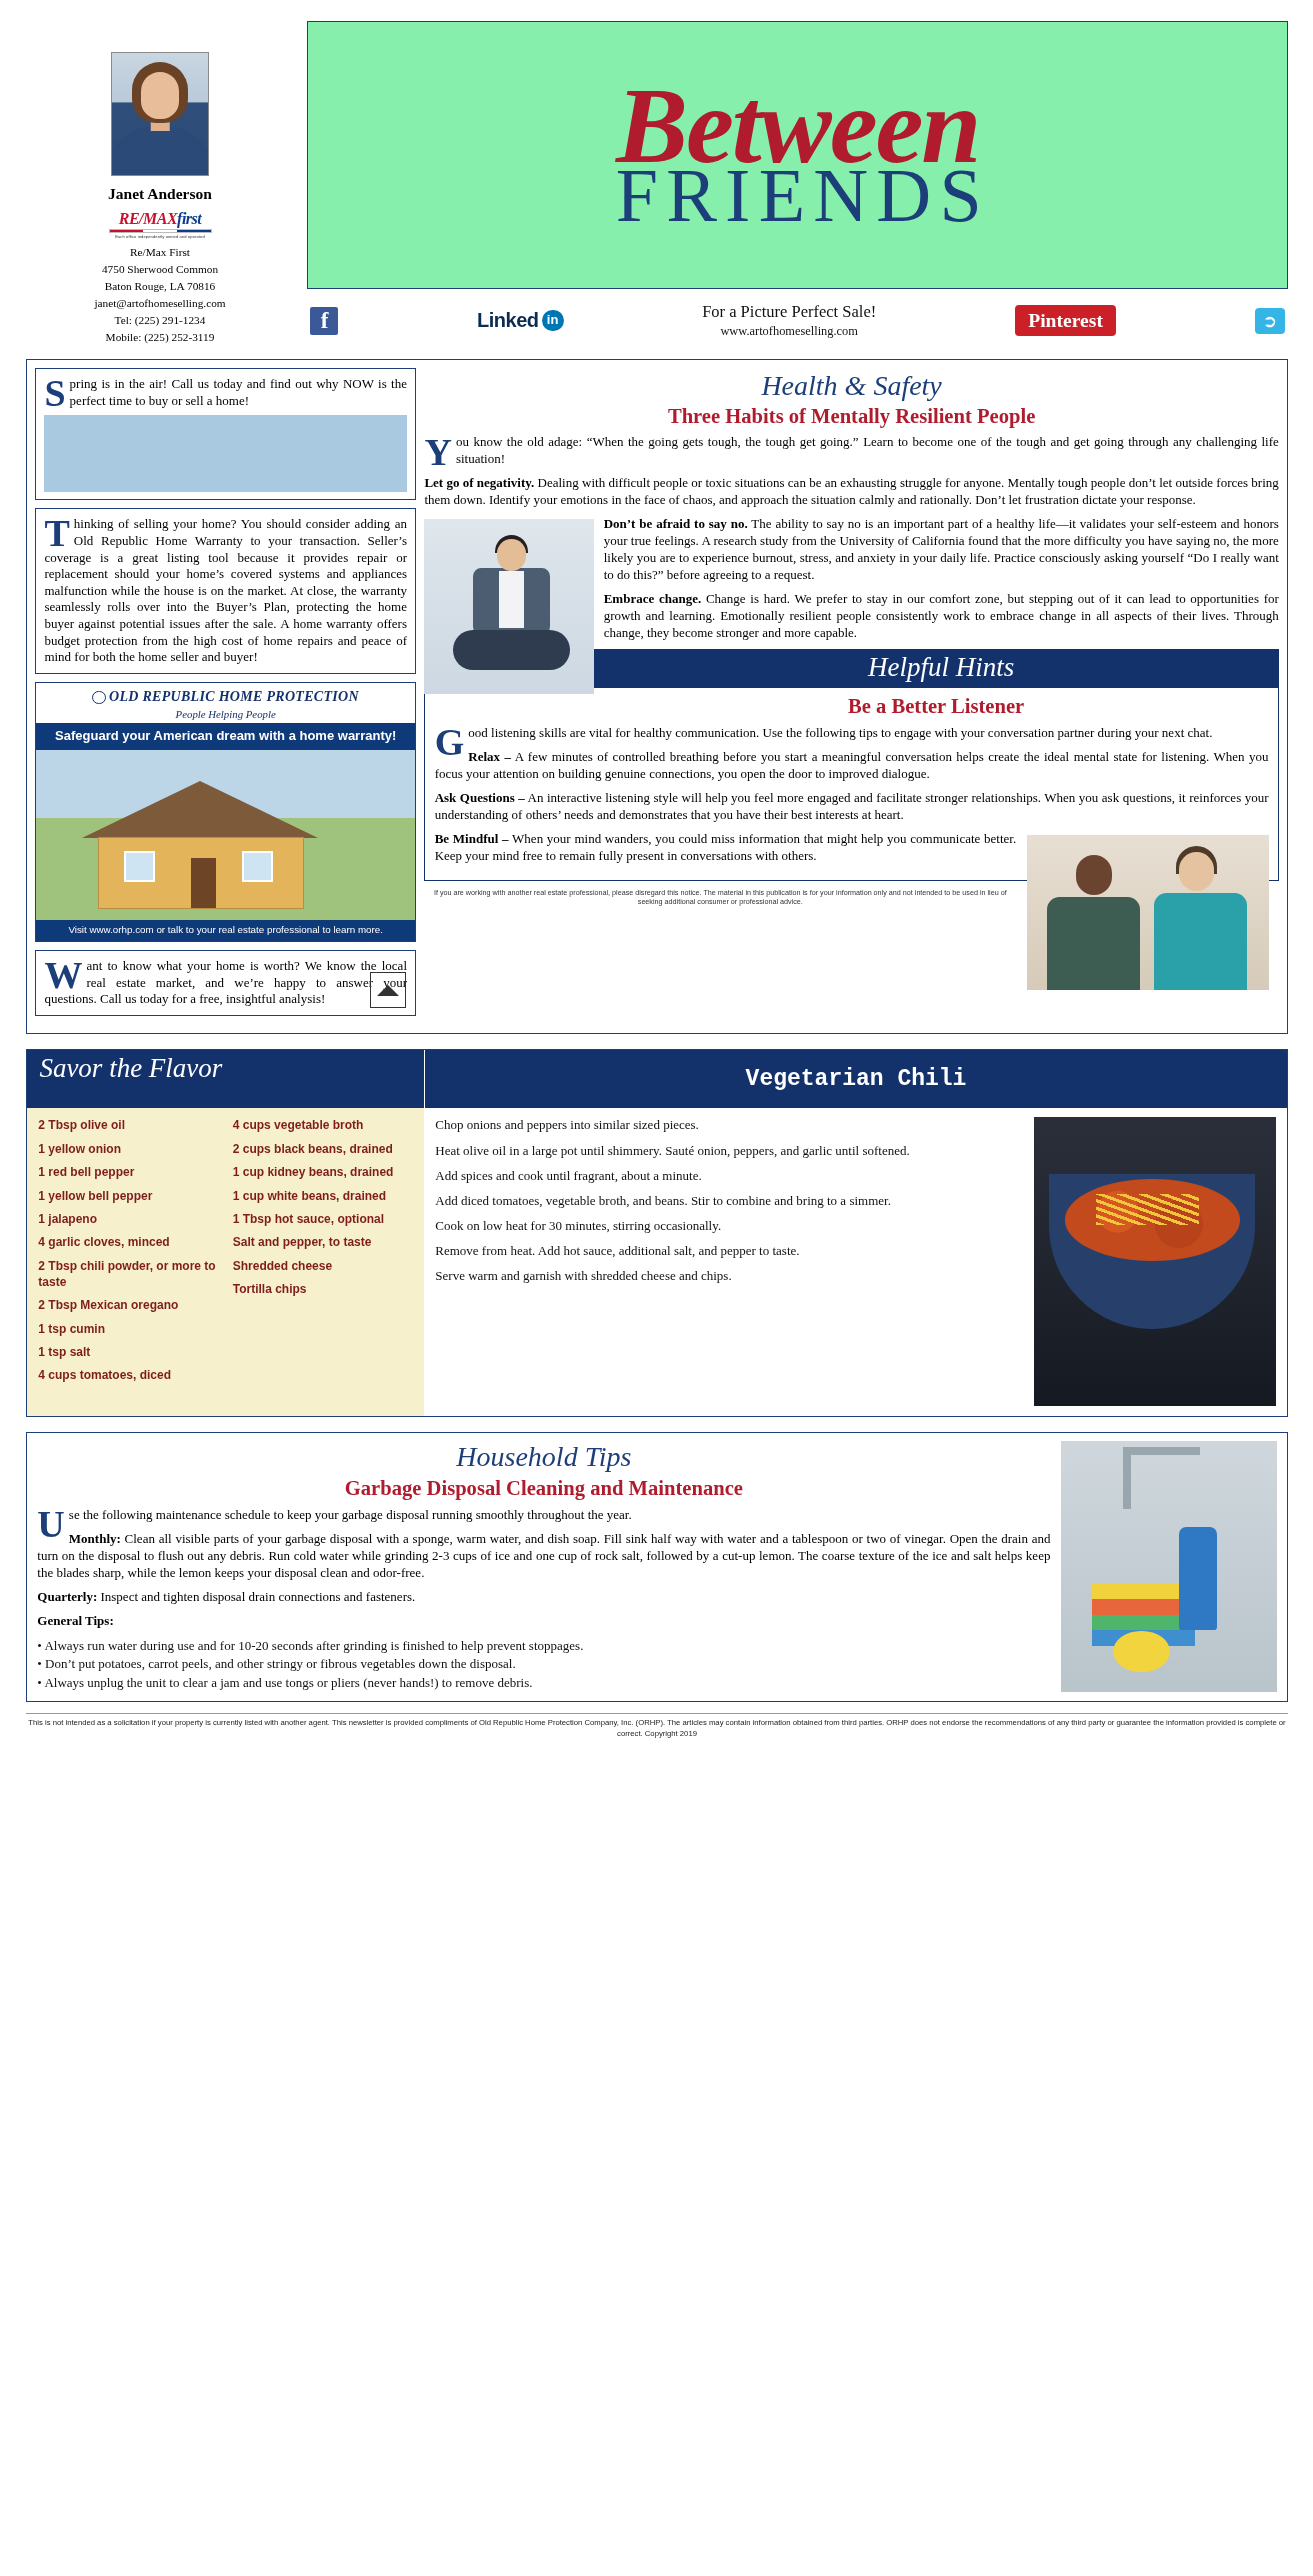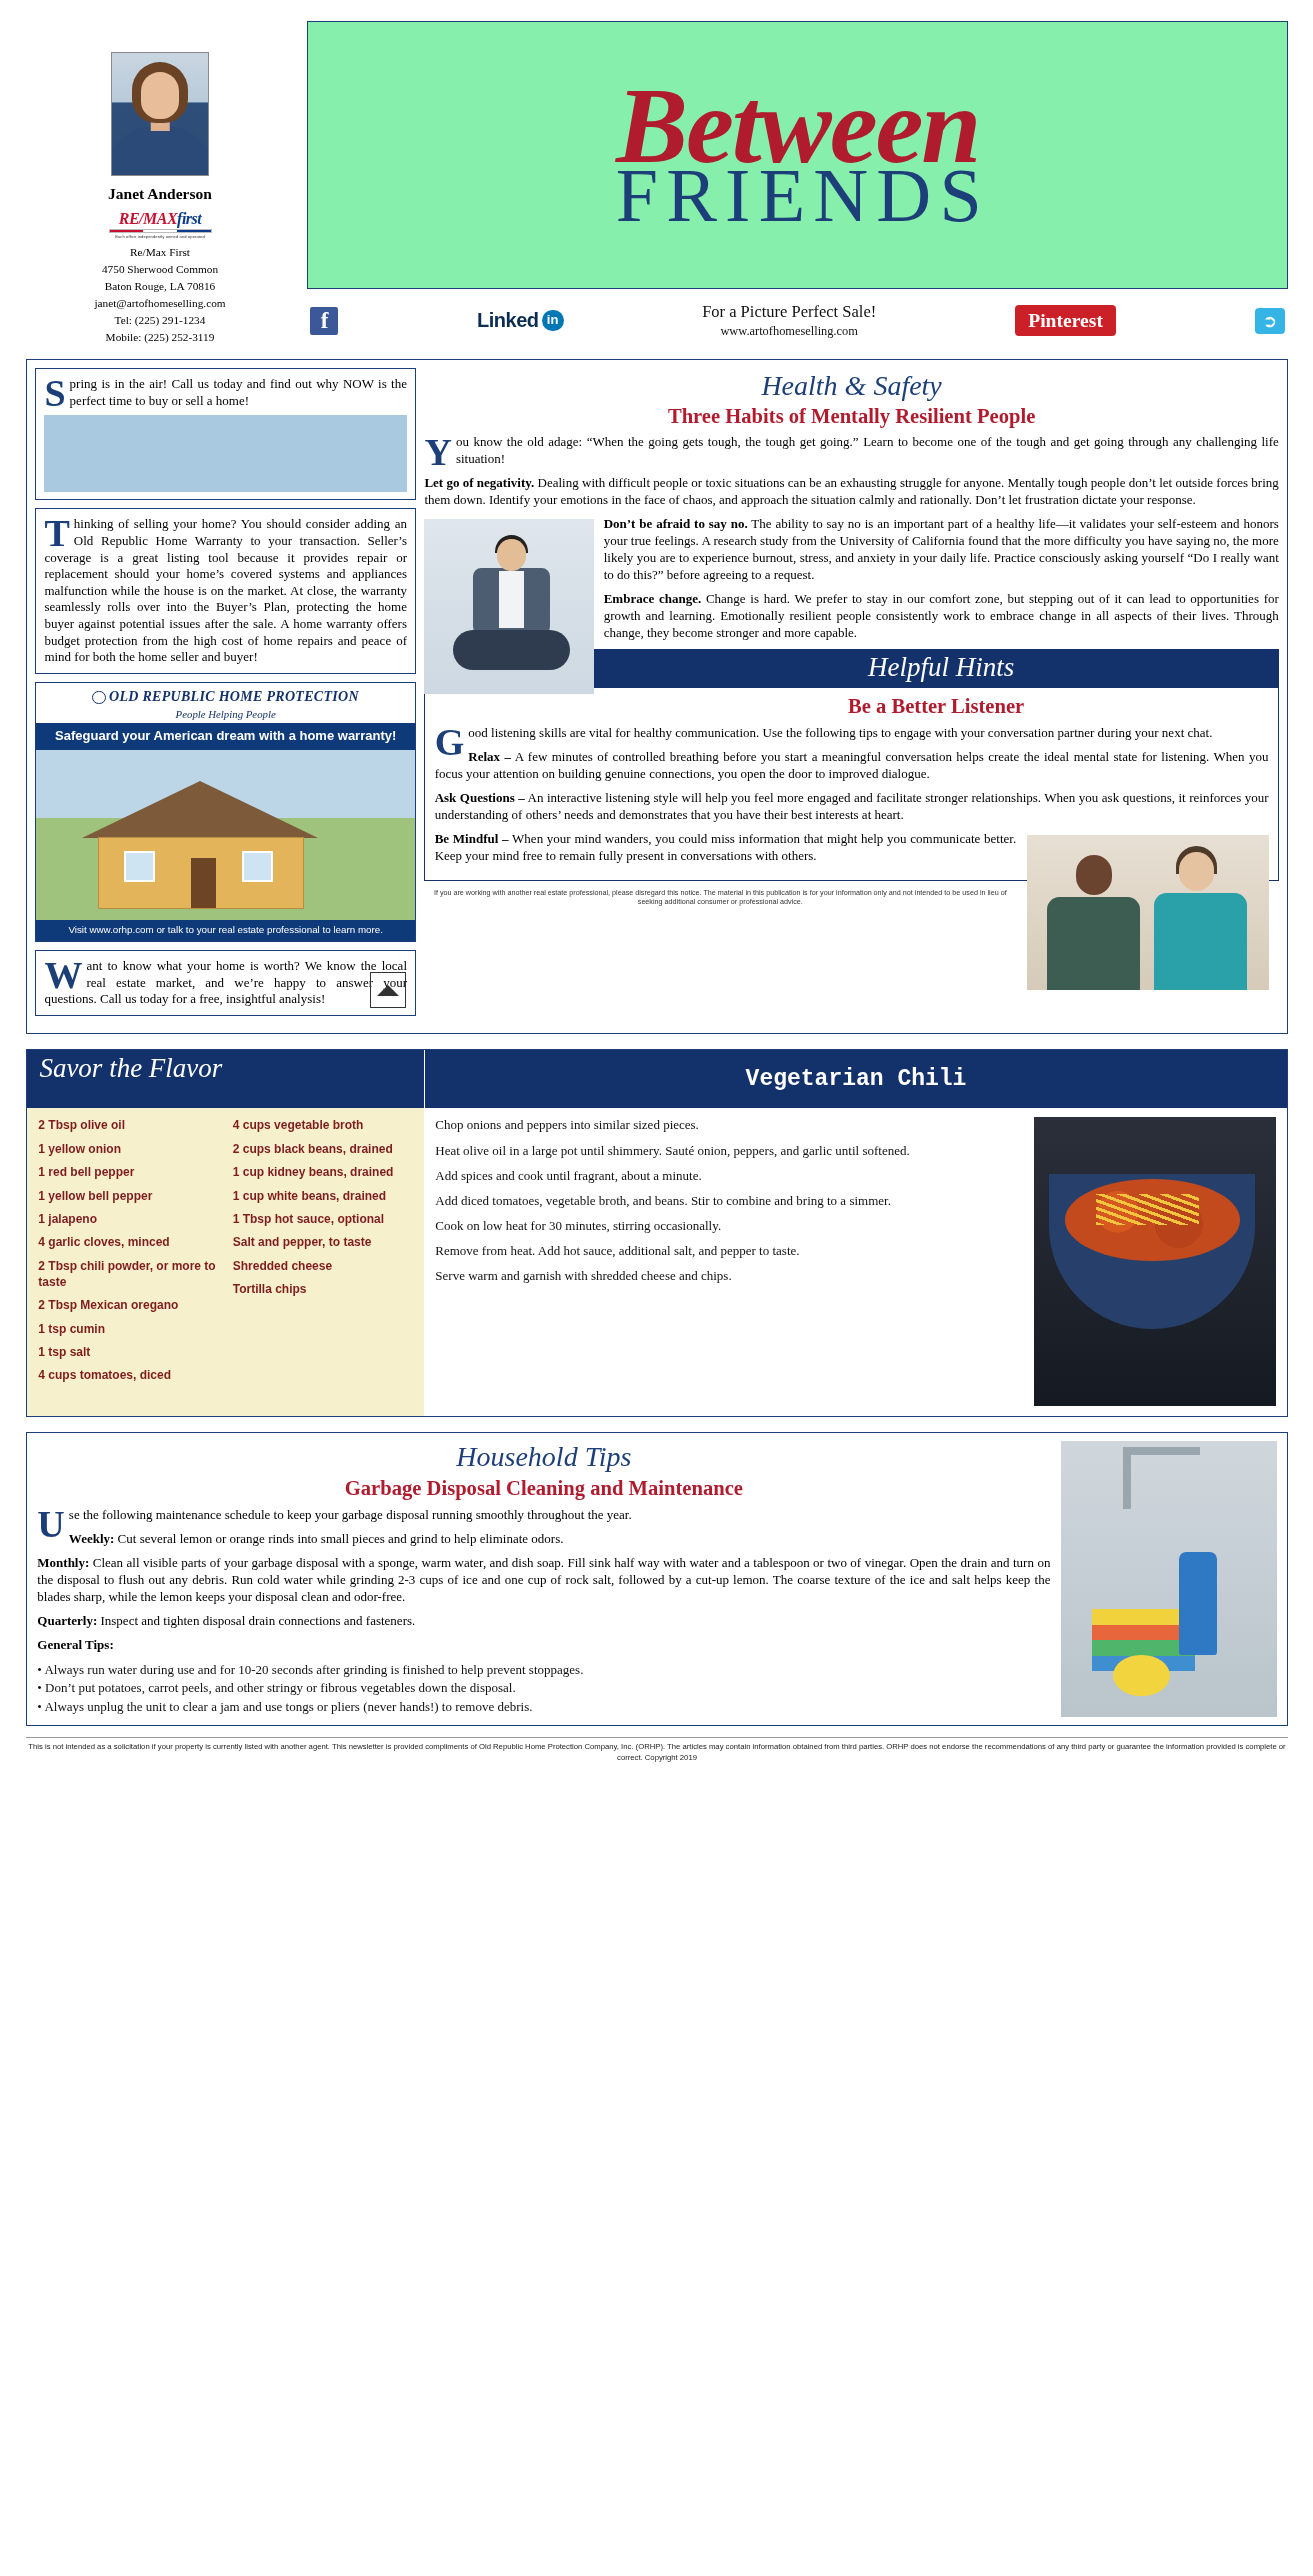--- a/index.html
+++ b/index.html
@@ -753,23 +753,20 @@
   <div class="household-box">
     <div class="hh-left">
       <div class="hh-title">Household Tips</div>
       <div class="hh-sub">Garbage Disposal Cleaning and Maintenance</div>
 
       <div class="body-text">
         <span class="dropcap">U</span>
         <span>se the following maintenance schedule to keep your garbage disposal running smoothly throughout the year.</span>
       </div>
 
-      <div class="body-text">
-        <b>Weekly:</b><span> Cut several lemon or orange rinds into small pieces and grind to help eliminate odors.</span>
-      </div>
 
       <div class="body-text">
         <b>Monthly:</b><span> Clean all visible parts of your garbage disposal with a sponge, warm water, and dish soap. Fill sink half way with water and a tablespoon or two of vinegar. Open the drain and turn on the disposal to flush out any debris. Run cold water while grinding 2-3 cups of ice and one cup of rock salt, followed by a cut-up lemon. The coarse texture of the ice and salt helps keep the blades sharp, while the lemon keeps your disposal clean and odor-free.</span>
       </div>
 
       <div class="body-text">
         <b>Quarterly:</b><span> Inspect and tighten disposal drain connections and fasteners.</span>
       </div>
 
       <div class="body-text">

